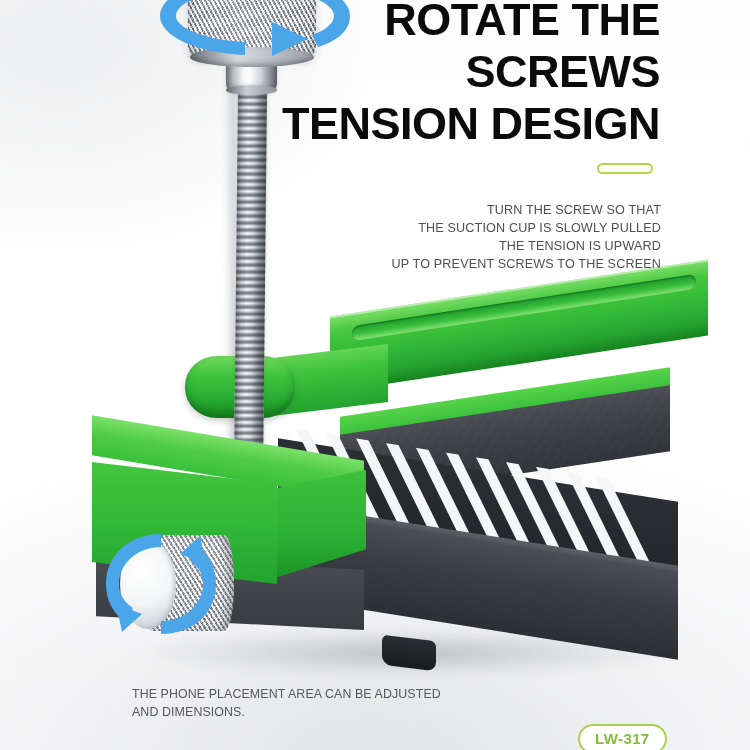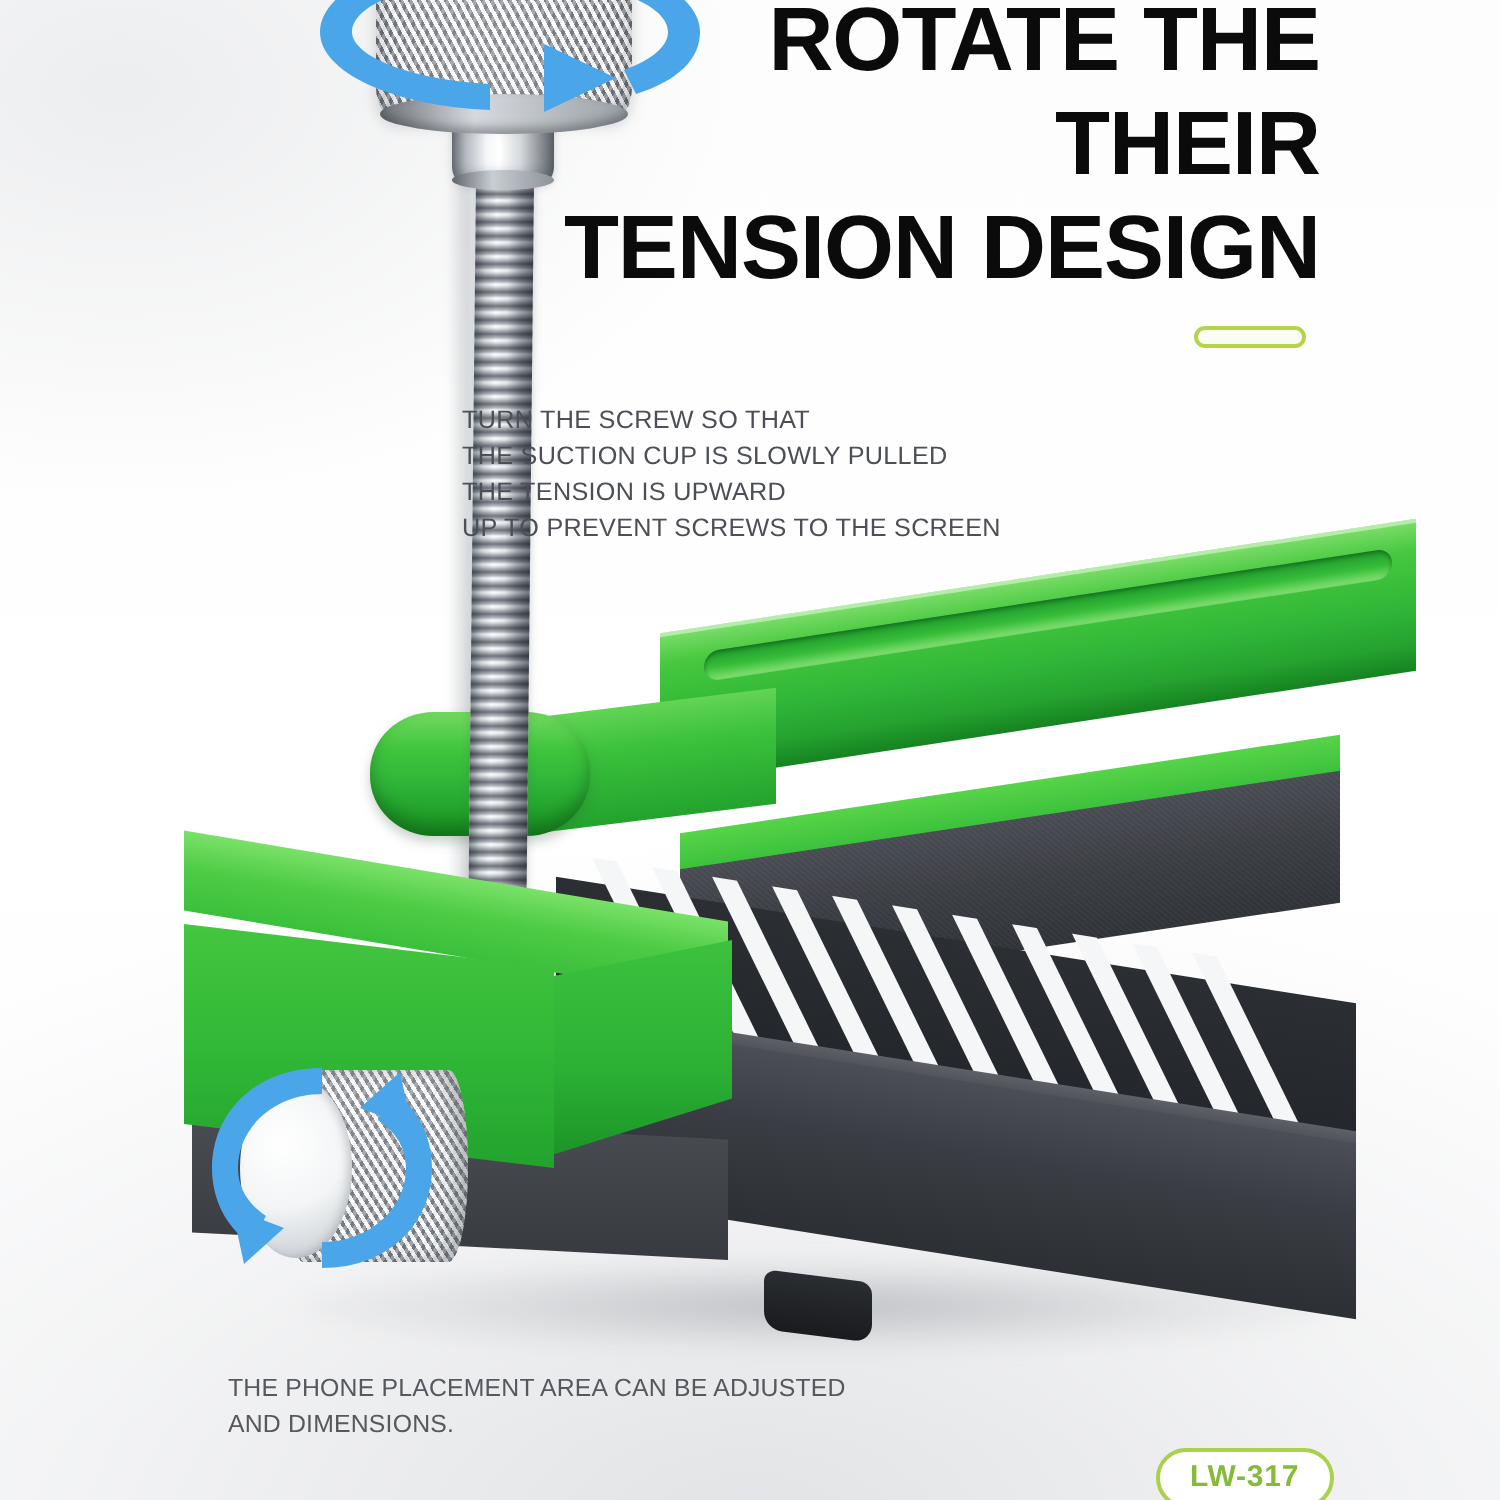--- a/index.html
+++ b/index.html
@@ -55,39 +55,40 @@
     border-radius: 7px;
     background: #fbfdf4;
     box-sizing: border-box;
   }
 
   .sub-copy {
     position: absolute;
     right: 89px;
     top: 202px;
     width: 430px;
+    text-align: right;
     color: #4c4f55;
     font-size: 12.6px;
     line-height: 1.42;
     letter-spacing: 0.15px;
   }
   .sub-copy span { display: block; white-space: nowrap; }
 
   .foot-copy {
     position: absolute;
     left: 114px;
     top: 686px;
     width: 430px;
     text-align: left;
     color: #55585e;
     font-size: 12.4px;
     line-height: 1.44;
     letter-spacing: 0.1px;
   }
-  .foot-copy span { display: block; white-space: nowrap; }
+  .foot-copy span { display: block; white-space: nowrap; margin-left: 18px; }
 
   .model-badge {
     position: absolute;
     left: 578px;
     top: 724px;
     padding: 4px 15px 5px;
     border: 2px solid #a9d14b;
     border-radius: 16px;
     color: #86bb3a;
     font-size: 15px;
@@ -460,21 +461,21 @@
     <div class="knob-top"></div>
     <svg class="arrow-top" viewBox="0 0 214 108">
       <path d="M107 10 C53 10 12 28 12 50 C12 70 48 87 97 89 L97 76 C57 74 28 62 28 50 C28 35 63 23 107 23 C151 23 186 35 186 50 C186 57 178 64 164 69 L170 81 C192 74 202 63 202 50 C202 28 161 10 107 10 Z" fill="#4aa6e8"></path>
       <path d="M124 56 L160 73 L124 90 Z" fill="#4aa6e8"></path>
     </svg>
 
   </div>
 
   <div class="headline">
     <span class="l1">ROTATE THE</span>
-    <span class="l2">THEIR</span>
+    <span class="l2">SCREWS</span>
     <span class="l3">TENSION DESIGN</span>
   </div>
 
   <div class="accent-pill"></div>
 
   <div class="sub-copy">
     <span>TURN THE SCREW SO THAT</span>
     <span>THE SUCTION CUP IS SLOWLY PULLED</span>
     <span>THE TENSION IS UPWARD</span>
     <span>UP TO PREVENT SCREWS TO THE SCREEN</span>

